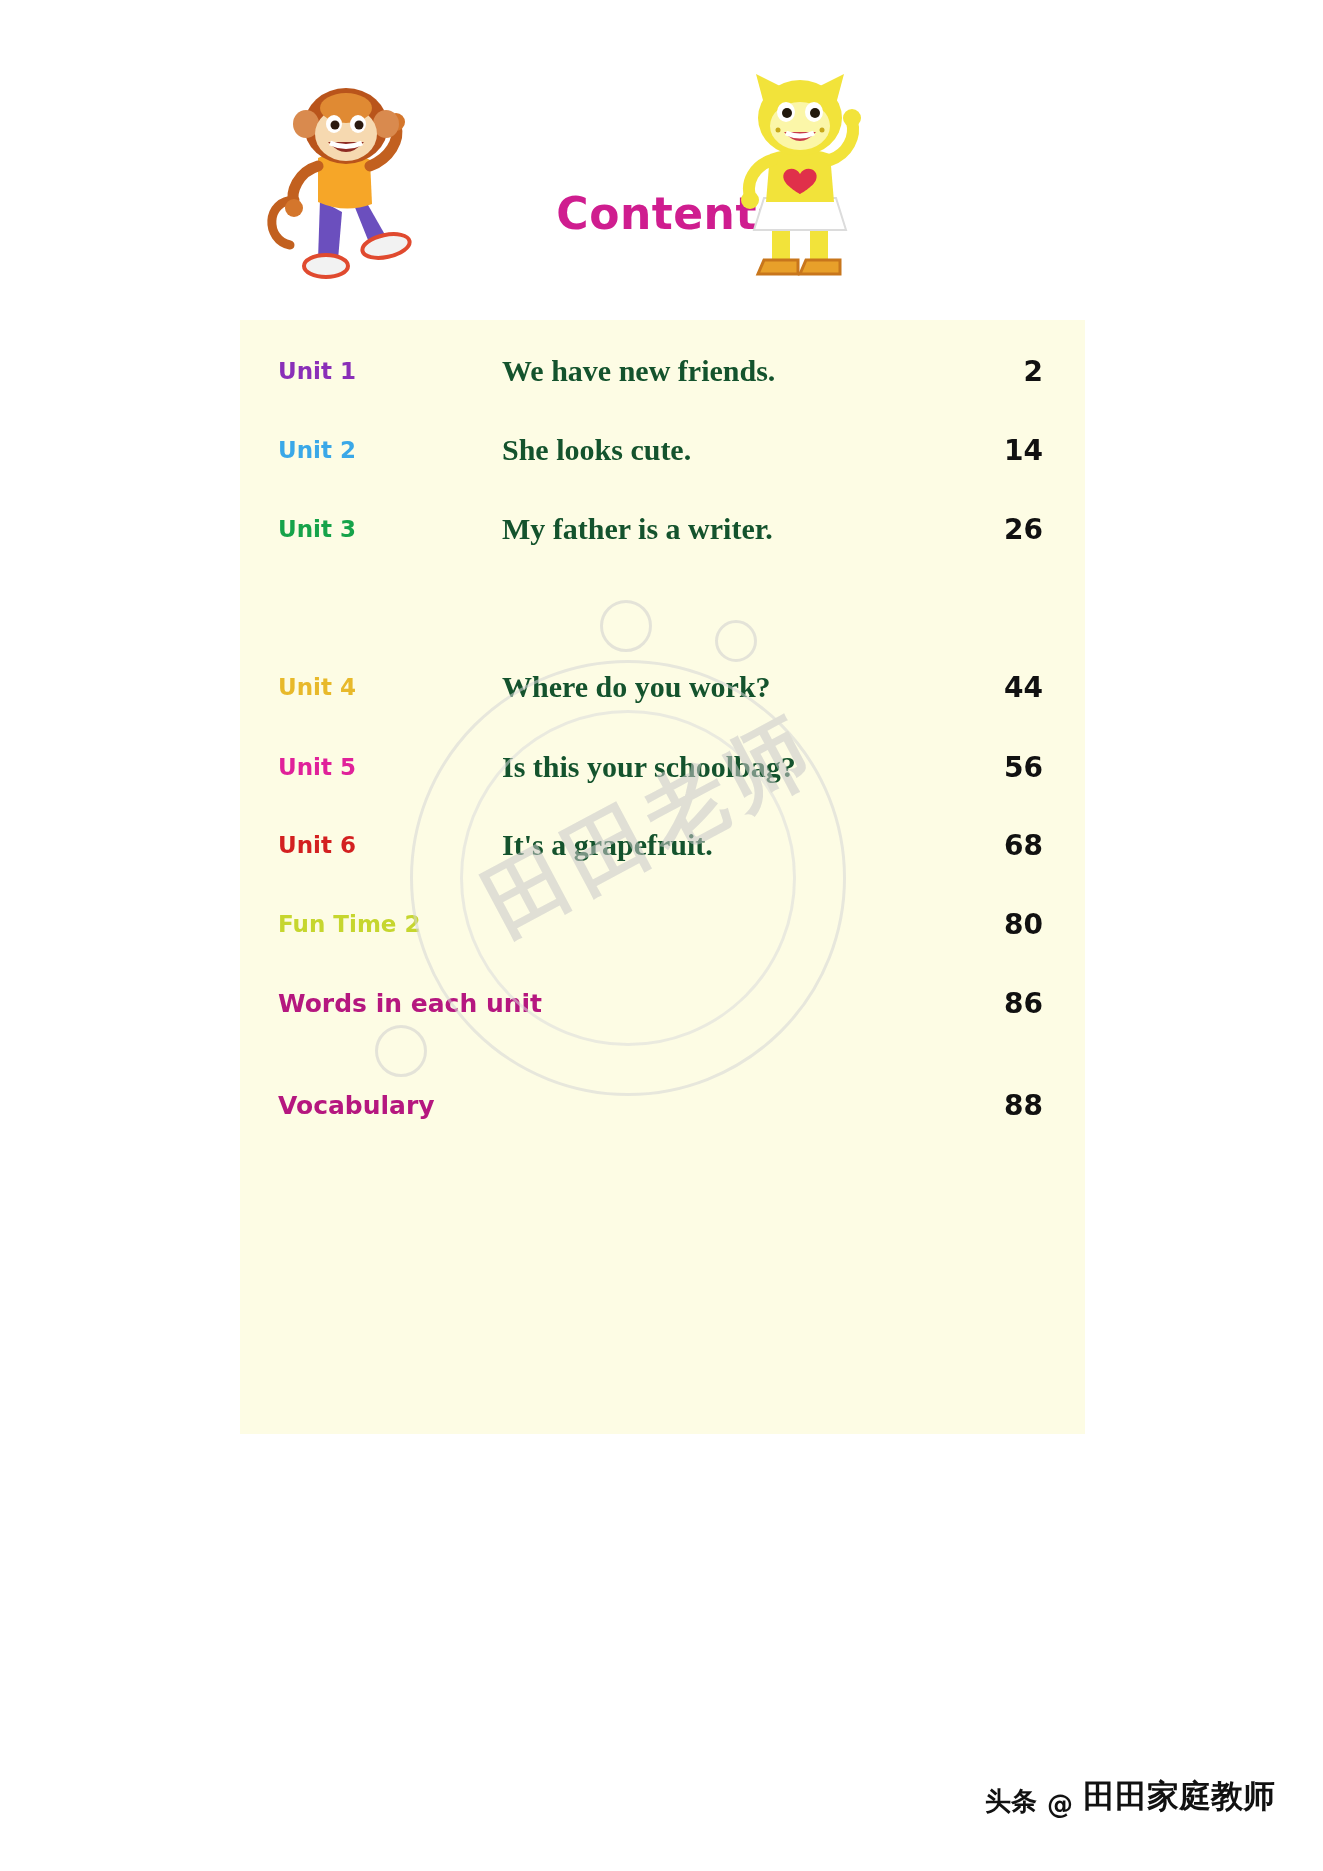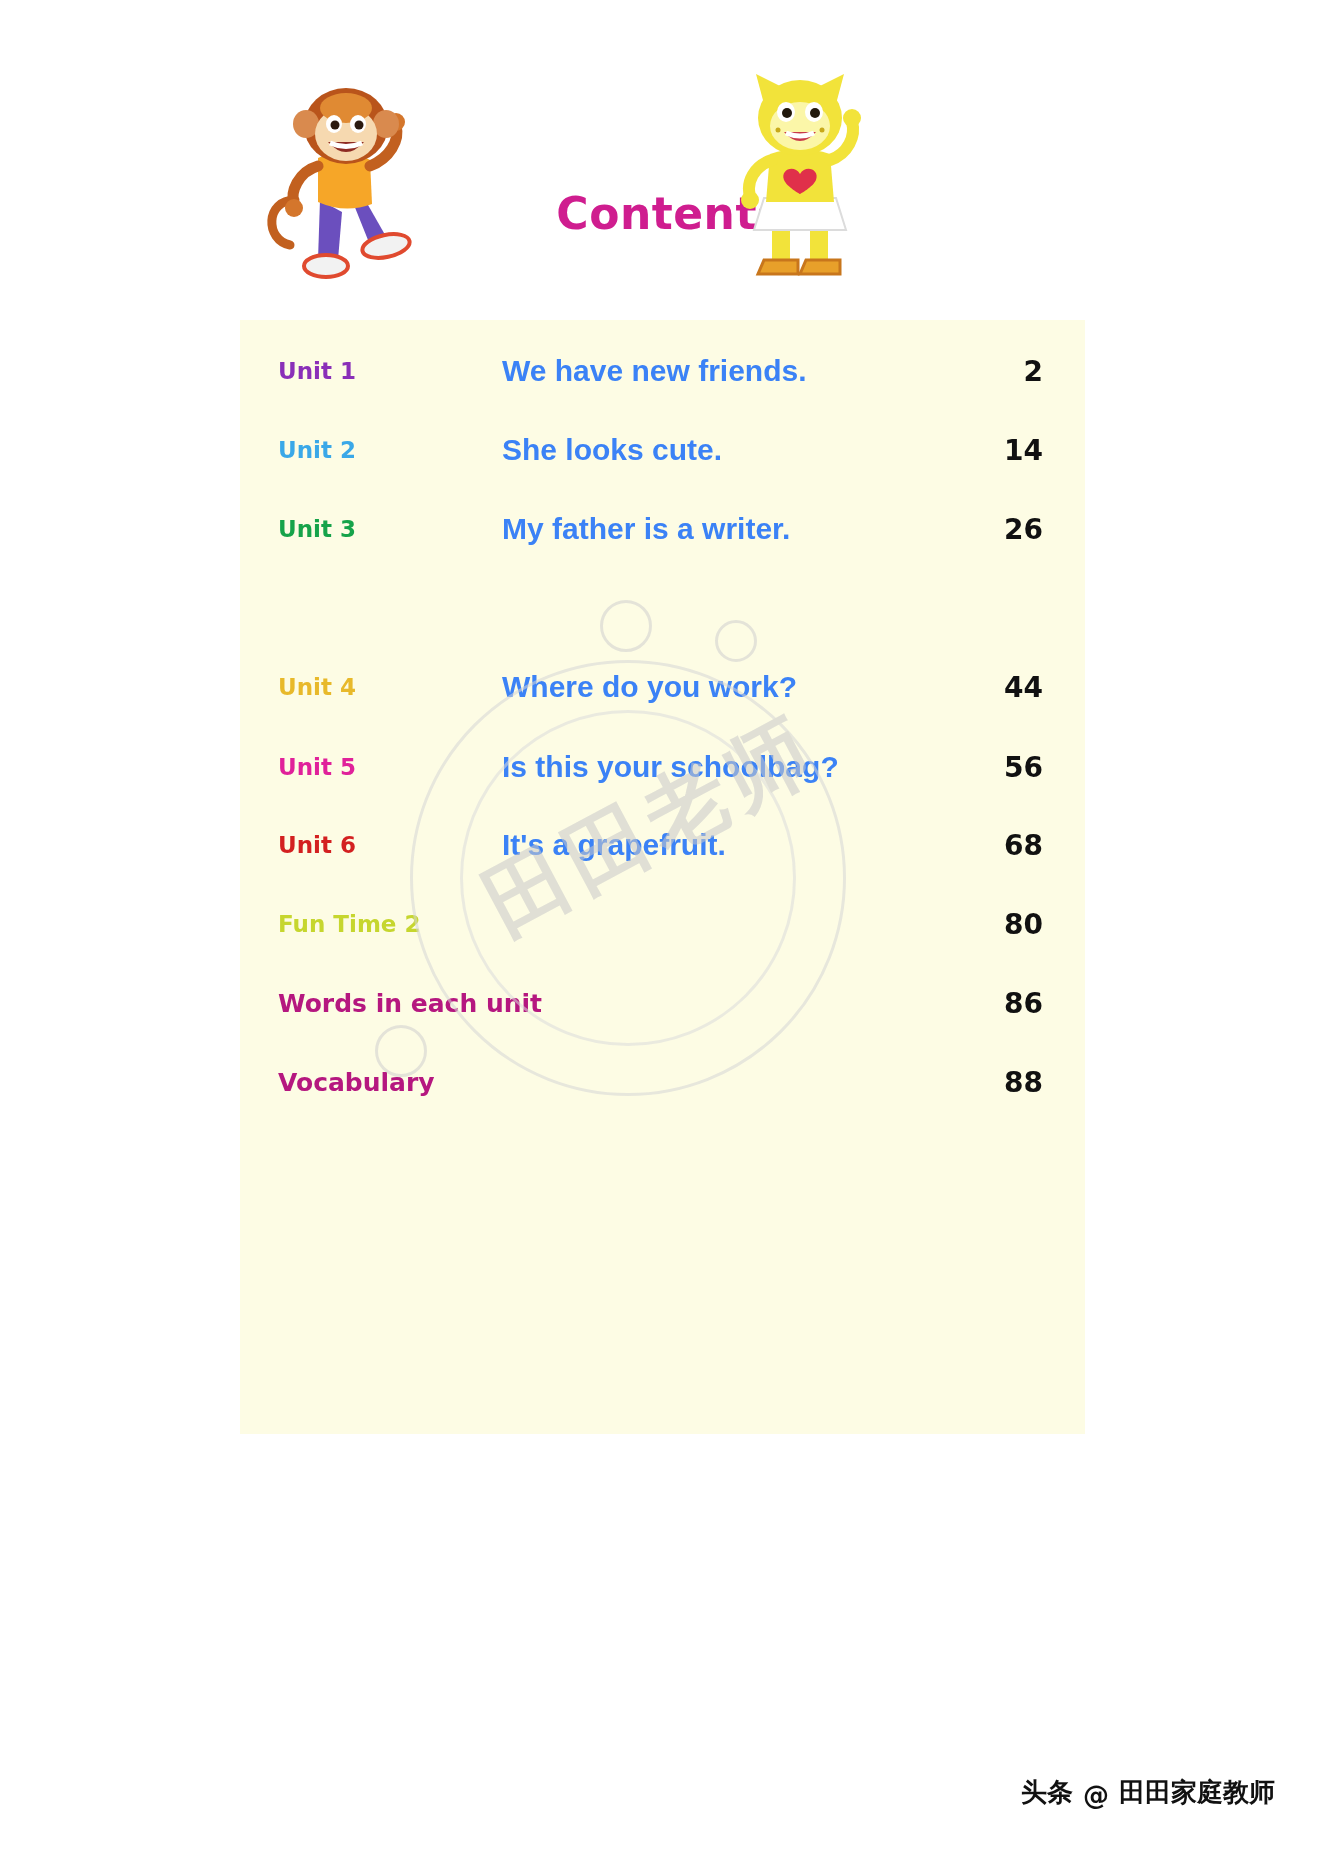--- a/index.html
+++ b/index.html
@@ -76,24 +76,24 @@
     padding-left: 38px;
     box-sizing: border-box;
     font-family: "DejaVu Sans", sans-serif;
     font-size: 23px;
     font-weight: bold;
     white-space: nowrap;
   }
 
   .toc-title {
     flex: 1;
-    font-family: Liberation Sans, sans-serif;
+    font-family: Liberation Serif, serif;
     font-size: 30px;
     font-weight: bold;
-    color: #3b82f6;
+    color: #14532d;
     padding-left: 22px;
     white-space: nowrap;
   }
 
   .toc-page {
     width: 140px;
     text-align: right;
     padding-right: 42px;
     box-sizing: border-box;
     font-family: "DejaVu Sans", sans-serif;
@@ -166,21 +166,21 @@
     color: #111;
   }
   .footer-at {
     font-family: "DejaVu Sans", sans-serif;
     font-size: 26px;
     font-weight: bold;
     color: #111;
   }
   .footer-name {
     font-family: "DejaVu Sans", sans-serif;
-    font-size: 26px;
+    font-size: 32px;
     font-weight: bold;
     color: #111;
   }
 </style>
 </head>
 <body>
 
 <div class="page">
 
   <div class="header">
@@ -304,21 +304,21 @@
       <div class="toc-title"></div>
       <div class="toc-page">80</div>
     </div>
 
     <div class="toc-row" style="top:644px;">
       <div class="toc-label wide-label" style="color:#b5177f;">Words in each unit</div>
       <div class="toc-title"></div>
       <div class="toc-page">86</div>
     </div>
 
-    <div class="toc-row" style="top:723px;gap:24px;">
+    <div class="toc-row" style="top:746px;gap:24px;">
       <div class="toc-label wide-label" style="color:#b5177f;">Vocabulary</div>
       <div class="toc-title"></div>
       <div class="toc-page">88</div>
     </div>
 
   </div>
 
   <div class="watermark">
     <div class="wm-ring wm-ring-a"></div>
     <div class="wm-ring wm-ring-b"></div>

